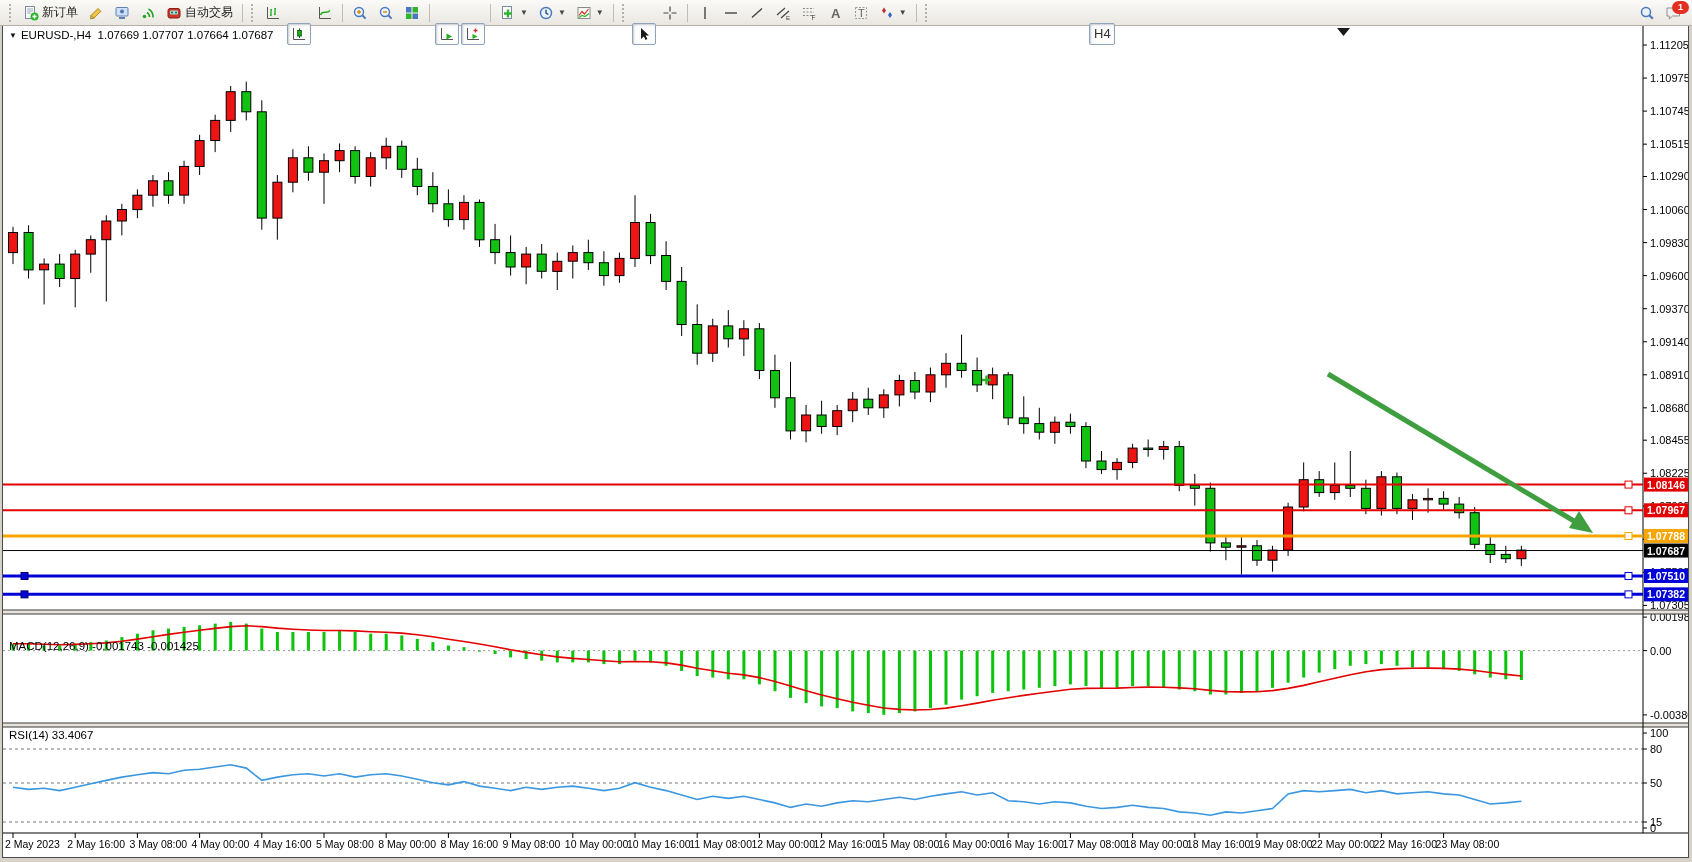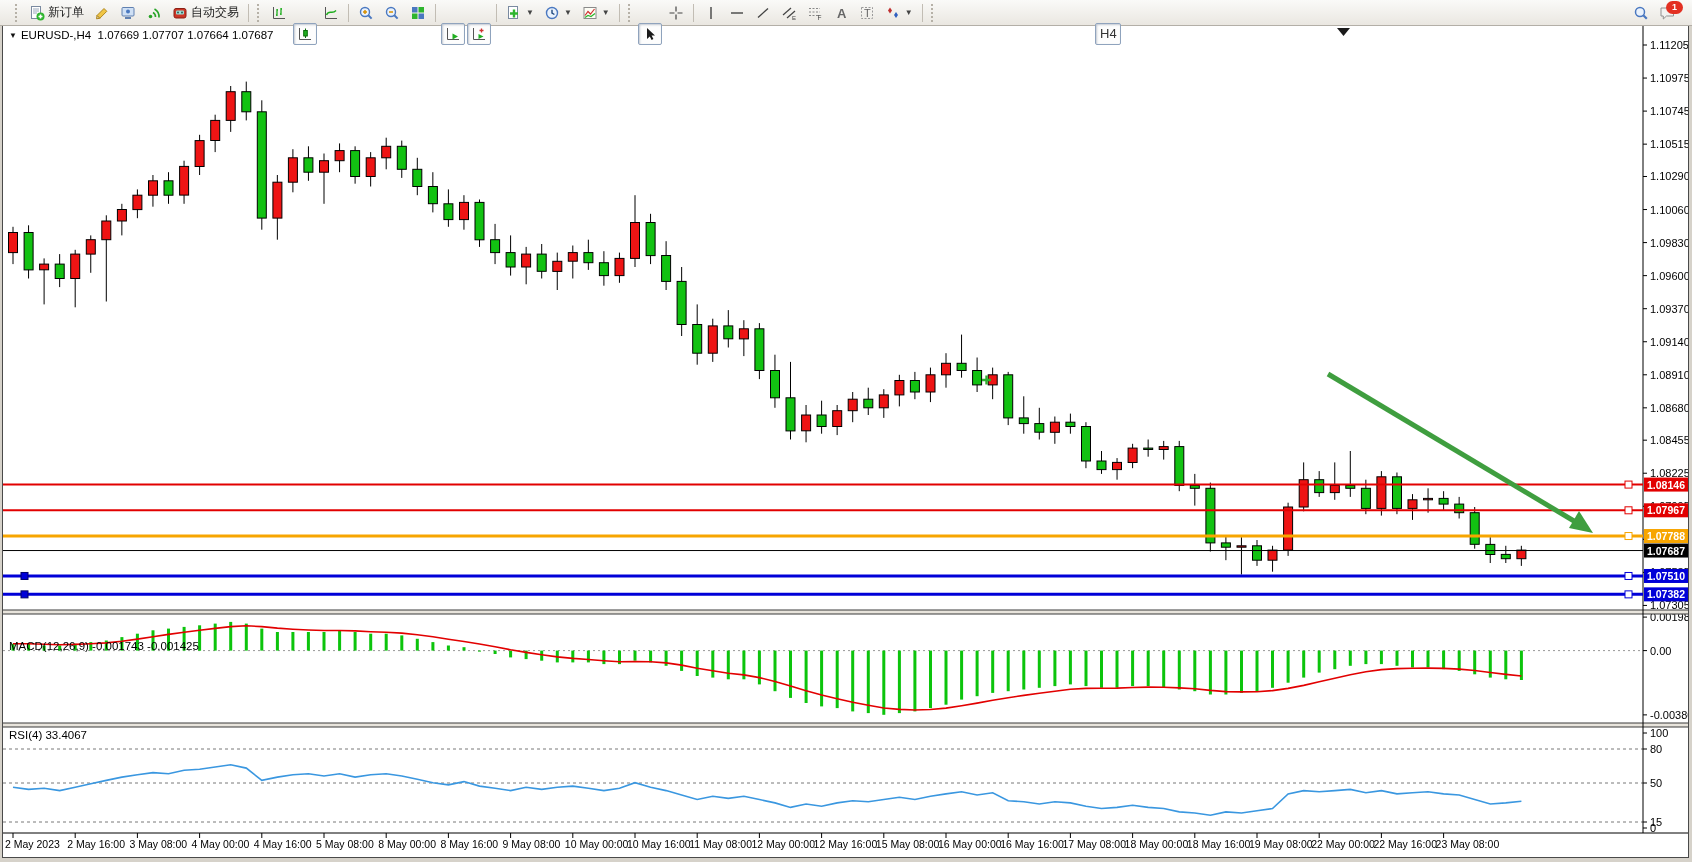--- a/index.html
+++ b/index.html
@@ -1,20 +1,20 @@
 <!DOCTYPE html>
 <html><head>
 <meta charset="utf-8">
 <style>
   html,body{margin:0;padding:0;}
   body{width:1692px;height:862px;overflow:hidden;background:#d6d2ca;position:relative;
        font-family:"Liberation Sans",sans-serif;-webkit-font-smoothing:antialiased;}
   
   .toolbar{position:absolute;top:0;left:0;right:0;height:25px;background:linear-gradient(#fafaf8,#eae7e1);
-           border-bottom:1px solid #b3afa7;display:flex;align-items:center;padding:0 11px;z-index:9;}
+           border-bottom:1px solid #b3afa7;display:flex;align-items:center;padding:0 5px;z-index:9;}
   .tb{display:inline-flex;align-items:center;gap:3px;height:22px;padding:0 3px;margin:0 1px;
       background:transparent;border:1px solid transparent;border-radius:2px;font-size:12px;color:#222;
       font-family:"Liberation Sans",sans-serif;cursor:default;}
   .tb.active{background:#fdfdfd;border-color:#8fa3bd;box-shadow:inset 1px 1px 2px rgba(60,80,110,.3);margin-top:42px;}
   .tb .caret{font-size:8px;color:#444;margin-left:1px;}
   .sep{width:1px;height:18px;background:#c2bdb4;margin:0 4px;flex:0 0 auto;}
   .grip{width:3px;height:18px;border-left:2px dotted #b6b1a7;margin:0 4px;flex:0 0 auto;}
   .tf{font-size:13px;font-weight:normal;color:#333;min-width:26px;justify-content:center;}
   .spacer{flex:1 1 auto;}
   .notif{position:relative;}
@@ -694,14 +694,14 @@
         <path d="M1590 507 L1566 502 L1576 485 Z" fill="#3f9e3f"></path>
       </g>
       <path d="M979 354h9M983.5 349.5v9" stroke="#2fae2f" stroke-width="2.4" fill="none"></path>
       <path d="M1334 2 L1347 2 L1340.5 10 Z" fill="#1a1a1a"></path>
     </svg>
 
   <div class="overlay ttl"><span class="tri">▼</span><span>EURUSD-,H4</span><span>  </span><span>1.07669 1.07707 1.07664 1.07687</span></div>
 
   <div class="overlay macd-lab"><span>MACD(12,26,9)</span><span> </span><span>-0.001743</span><span> </span><span>-0.001425</span></div>
 
-  <div class="overlay rsi-lab"><span>RSI(4)</span><span> </span><span>33.4067</span></div>
+  <div class="overlay rsi-lab"><span>RSI(14)</span><span> </span><span>33.4067</span></div>
 </div>
 
 </body></html>

